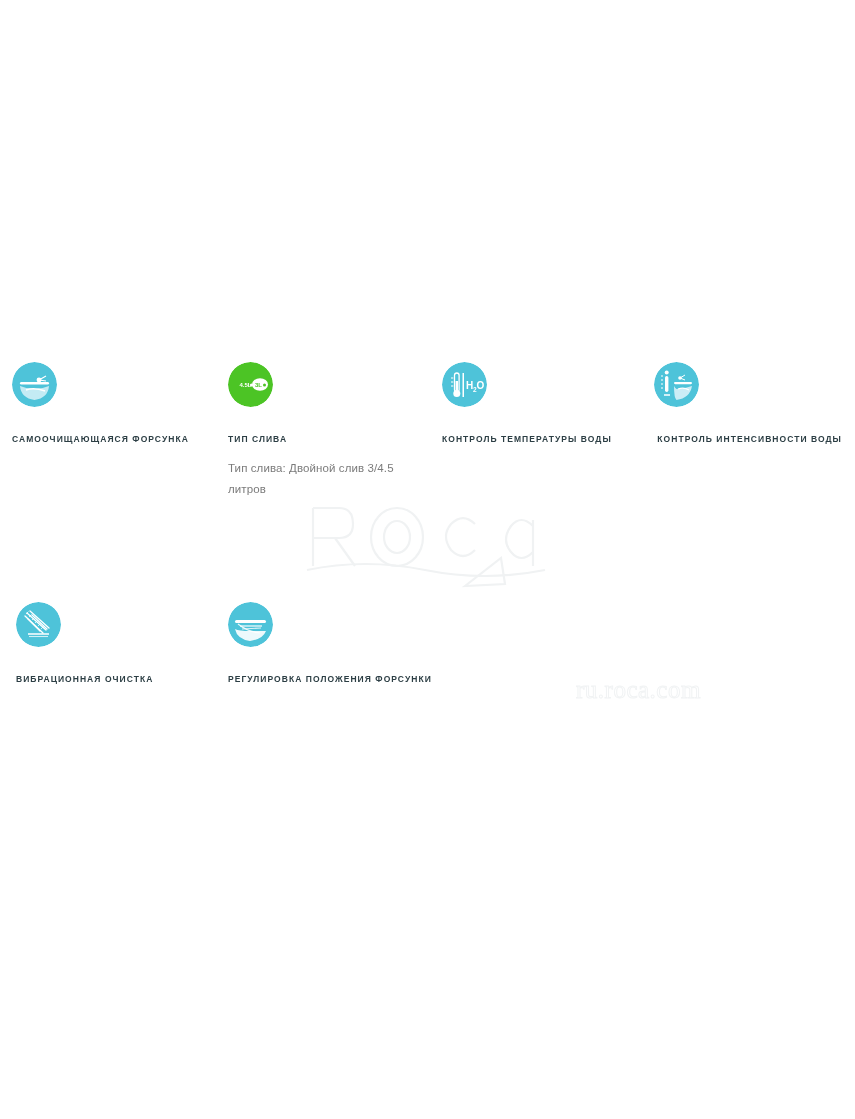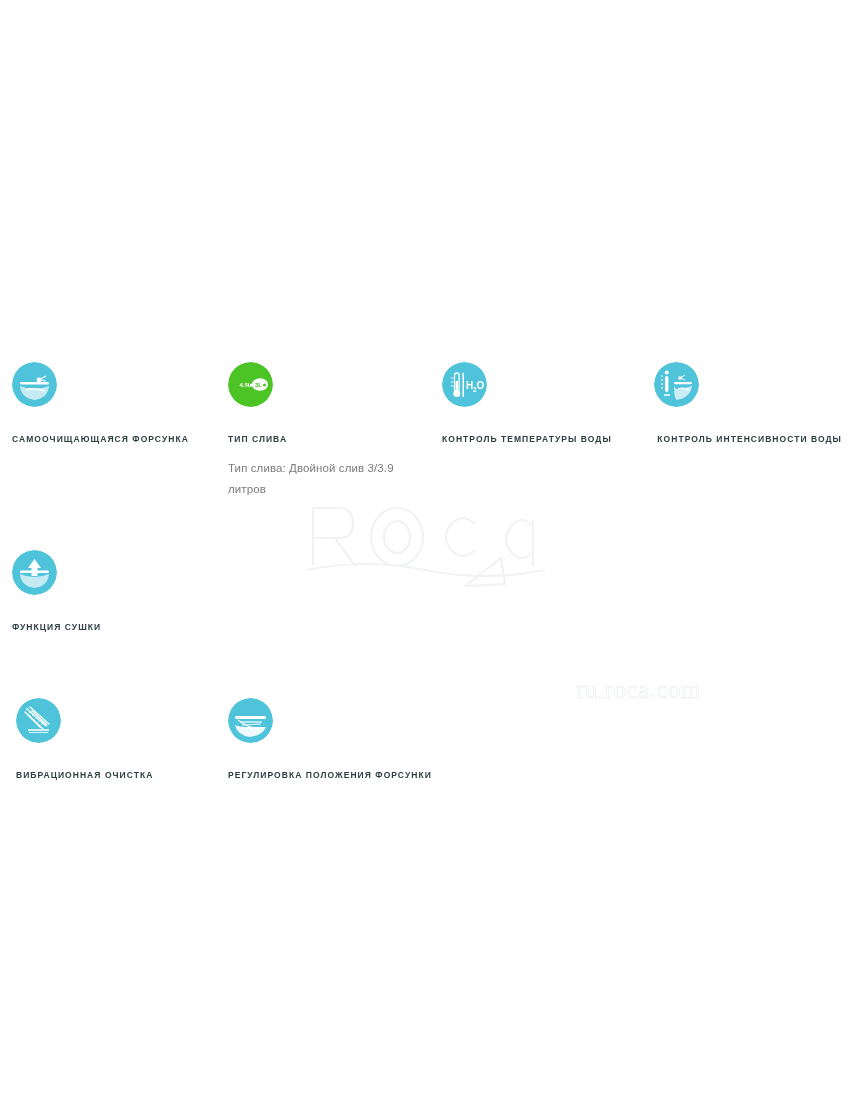--- a/index.html
+++ b/index.html
@@ -142,21 +142,21 @@
         <svg viewBox="0 0 45 45" xmlns="http://www.w3.org/2000/svg">
           <circle cx="22.5" cy="22.5" r="22.5" fill="#4cc425"></circle>
           <text x="11.5" y="25" font-family="Liberation Sans, sans-serif" font-size="6" font-weight="bold" fill="#ffffff">4.5L</text>
           <circle cx="23.5" cy="23" r="1.6" fill="#ffffff"></circle>
           <ellipse cx="32" cy="22.5" rx="8" ry="6.2" fill="#ffffff"></ellipse>
           <text x="27" y="25" font-family="Liberation Sans, sans-serif" font-size="6" font-weight="bold" fill="#4cc425">3L</text>
           <circle cx="36.5" cy="23" r="1.5" fill="#4cc425"></circle>
         </svg>
       </span>
       <div class="f-label">ТИП СЛИВА</div>
-      <div class="f-desc">Тип слива: Двойной слив 3/3.9 литров</div>
+      <div class="f-desc">Тип слива: Двойной слив 3/4.5 литров</div>
     </div>
 
     <div class="feature-cell c2">
       <span class="f-icon">
         <svg viewBox="0 0 45 45" xmlns="http://www.w3.org/2000/svg">
           <circle cx="22.5" cy="22.5" r="22.5" fill="#4ec3d9"></circle>
           <rect x="12.5" y="11" width="4.6" height="19" rx="2.3" fill="none" stroke="#ffffff" stroke-width="1.3"></rect>
           <circle cx="14.8" cy="31.5" r="3.5" fill="#ffffff"></circle>
           <rect x="13.6" y="19" width="2.4" height="12" fill="#ffffff"></rect>
           <path d="M9 16 L11.3 16 M9 20 L11.3 20 M9 24 L11.3 24" stroke="#ffffff" stroke-width="1"></path>
@@ -187,32 +187,20 @@
       </span>
       <div class="f-label">КОНТРОЛЬ ИНТЕНСИВНОСТИ ВОДЫ</div>
       <div class="f-desc"></div>
     </div>
   </div>
 
   <div class="row-gap-1"></div>
 
   <div class="feature-row">
 
-    <div class="feature-cell c0">
-      <span class="f-icon">
-        <svg viewBox="0 0 45 45" xmlns="http://www.w3.org/2000/svg">
-          <circle cx="22.5" cy="22.5" r="22.5" fill="#4ec3d9"></circle>
-          <path d="M8 24 Q9 36 22.5 38 Q36 36 37 24 Q30 27 22.5 27 Q15 27 8 24 Z" fill="#d9f2f8" opacity="0.85"></path>
-          <rect x="8" y="20.5" width="29" height="2.4" rx="1.2" fill="#ffffff"></rect>
-          <path d="M22.5 9 L29 18 L25.5 18 L25.5 26 L19.5 26 L19.5 18 L16 18 Z" fill="#ffffff"></path>
-        </svg>
-      </span>
-      <div class="f-label">ФУНКЦИЯ СУШКИ</div>
-      <div class="f-desc"></div>
-    </div>
 
 
 
   </div>
 
   <div class="row-gap-2"></div>
 
   <div class="feature-row">
 
 

